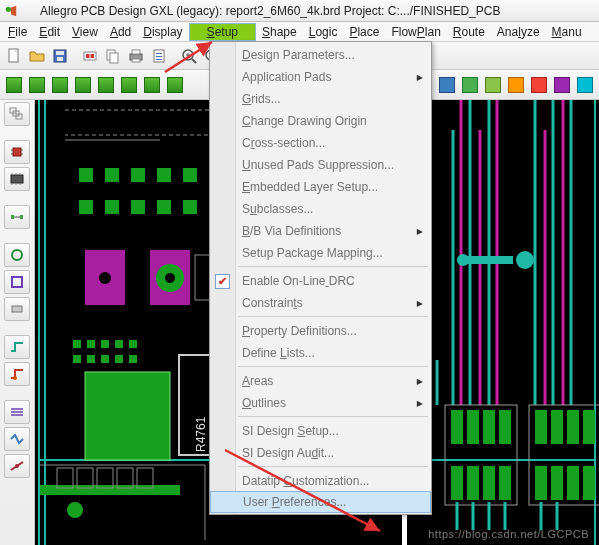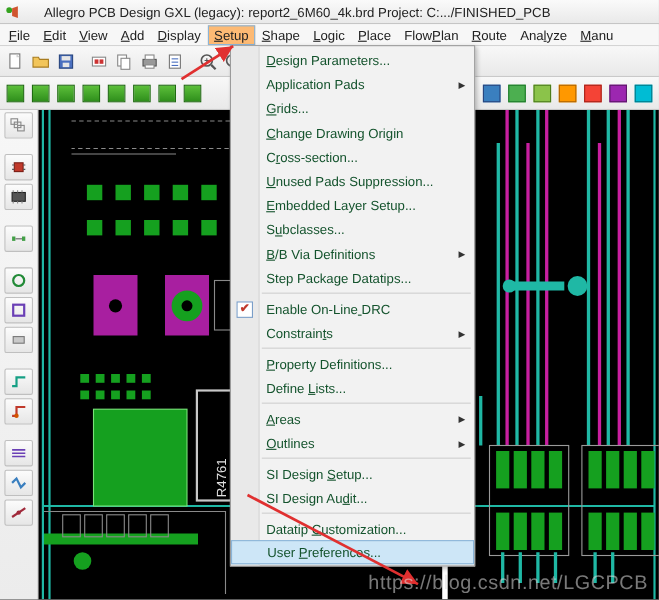--- a/index.html
+++ b/index.html
@@ -4,21 +4,21 @@
 <style>
   * { margin:0; padding:0; box-sizing:border-box; font-family: Tahoma, Arial, sans-serif; font-size:12px; -webkit-user-select:none; user-select:none; }
   body { width:599px; height:545px; background:#f0f0f0; overflow:hidden; position:relative; }
 
   .title-bar { height:22px; background:linear-gradient(#fafafa,#e9e9e9); display:flex; align-items:center; padding:0 4px; gap:22px; border-bottom:1px solid #c0c0c0;}
   .title-bar .app-icon { width:14px; height:14px; display:flex; align-items:center; justify-content:center;}
   .title-text { color:#222; white-space:nowrap; }
 
   .menu-bar { height:20px; background:#f7f7f7; display:flex; align-items:center; padding:0 2px; border-bottom:1px solid #d0d0d0;}
   .menu-item { padding:2px 6px; color:#222; cursor:default; }
-  .menu-item.open { background:#fdba74; border:1px solid #8ab4d8; padding:1px 5px;}
+  .menu-item.open { background:#84cc16; border:1px solid #8ab4d8; padding:1px 17px;}
   .menu-item .ul { text-decoration:underline; text-underline-offset:1px;}
 
   .toolbar { height:28px; background:linear-gradient(#f8f8f8,#e9e9e9); border-bottom:1px solid #c9c9c9; display:flex; align-items:center; padding:0 3px; gap:1px; overflow:hidden;}
   .tb-btn { width:22px; height:22px; border:1px solid transparent; border-radius:2px; display:flex; align-items:center; justify-content:center;}
   .tb-sep { width:6px; }
 
   .toolbar.row2 { height:30px; }
   .ic { width:18px; height:18px; display:flex; align-items:center; justify-content:center; }
 
   .content { position:absolute; left:0; top:100px; right:0; bottom:0; display:flex; }
@@ -26,33 +26,33 @@
   .lr-btn { width:26px; height:24px; border:1px solid #bfbfbf; border-radius:2px; background:linear-gradient(#fcfcfc,#e6e6e6); display:flex; align-items:center; justify-content:center;}
   .lr-sep { height:8px; }
 
   .canvas-wrap { flex:1; position:relative; background:#000; overflow:hidden;}
   .canvas-wrap svg { position:absolute; left:0; top:0; }
   .white-gap { position:absolute; left:367px; top:0; bottom:0; width:5px; background:#fff;}
 
   
   .dropdown { position:absolute; left:209px; top:41px; width:223px; background:#f2f2f2; border:1px solid #9b9b9b; box-shadow:2px 2px 4px rgba(0,0,0,.25); padding:2px 0;}
   .dropdown .strip { position:absolute; left:0; top:0; bottom:0; width:26px; background:#e9e9e9; border-right:1px solid #d6d6d6;}
-  .dd-item { position:relative; height:22px; display:flex; align-items:center; padding-left:32px; padding-right:20px; color:#14532d;}
+  .dd-item { position:relative; height:22px; display:flex; align-items:center; padding-left:32px; padding-right:20px; color:#737373;}
   .dd-item.hover { background:#cde6f7; border:1px solid #8ab4d8; margin:-1px 0; }
   .dd-sep { position:relative; height:6px;}
   .dd-sep::after{ content:""; position:absolute; left:28px; right:3px; top:2px; border-top:1px solid #cfcfcf; }
   .dd-sub::after { content:"▶"; position:absolute; right:8px; font-size:8px; color:#333;}
   .dd-check { position:absolute; left:5px; width:15px; height:15px; border:1px solid #7a9ec8; background:#fff; display:flex; align-items:center; justify-content:center; }
   .dd-check.on::after { content:"✔"; color:#c0392b; font-size:11px; font-weight:bold; line-height:1;}
   .ul { text-decoration:underline; text-underline-offset:1px;}
 
   
   .anno { position:absolute; left:0; top:0; pointer-events:none; }
 
-  .watermark { position:absolute; right:10px; bottom:5px; color:rgba(220,220,220,.55); font-size:18px; letter-spacing:.5px;text-align:center;}
+  .watermark { position:absolute; right:10px; bottom:5px; color:rgba(220,220,220,.55); font-size:11px; letter-spacing:.5px;text-align:center;}
 
   .small-green { width:16px; height:16px; background:linear-gradient(#5cbf3a,#2f8f1c); border:1px solid #1e6b10;}
 </style>
 </head>
 <body>
 
 <div class="title-bar">
   <span class="app-icon">
     <svg viewBox="0 0 16 16" width="14" height="14">
         <circle cx="5" cy="6" r="3" fill="#35a31f"></circle>
@@ -471,21 +471,21 @@
     <div class="dd-item">
       <span><span class="ul">E</span>mbedded Layer Setup...</span>
     </div>
     <div class="dd-item">
       <span>S<span class="ul">u</span>bclasses...</span>
     </div>
     <div class="dd-item dd-sub">
       <span><span class="ul">B</span>/B Via Definitions</span>
     </div>
     <div class="dd-item">
-      <span>Step Package Datatips...</span>
+      <span>Setup Package Mapping...</span>
     </div>
     <div class="dd-sep"></div>
     <div class="dd-item">
       <span class="dd-check on"></span>
       <span>Enable On-Line<span class="ul"> </span>DRC</span>
     </div>
     <div class="dd-item dd-sub">
       <span>Constrain<span class="ul">t</span>s</span>
     </div>
     <div class="dd-sep"></div>

